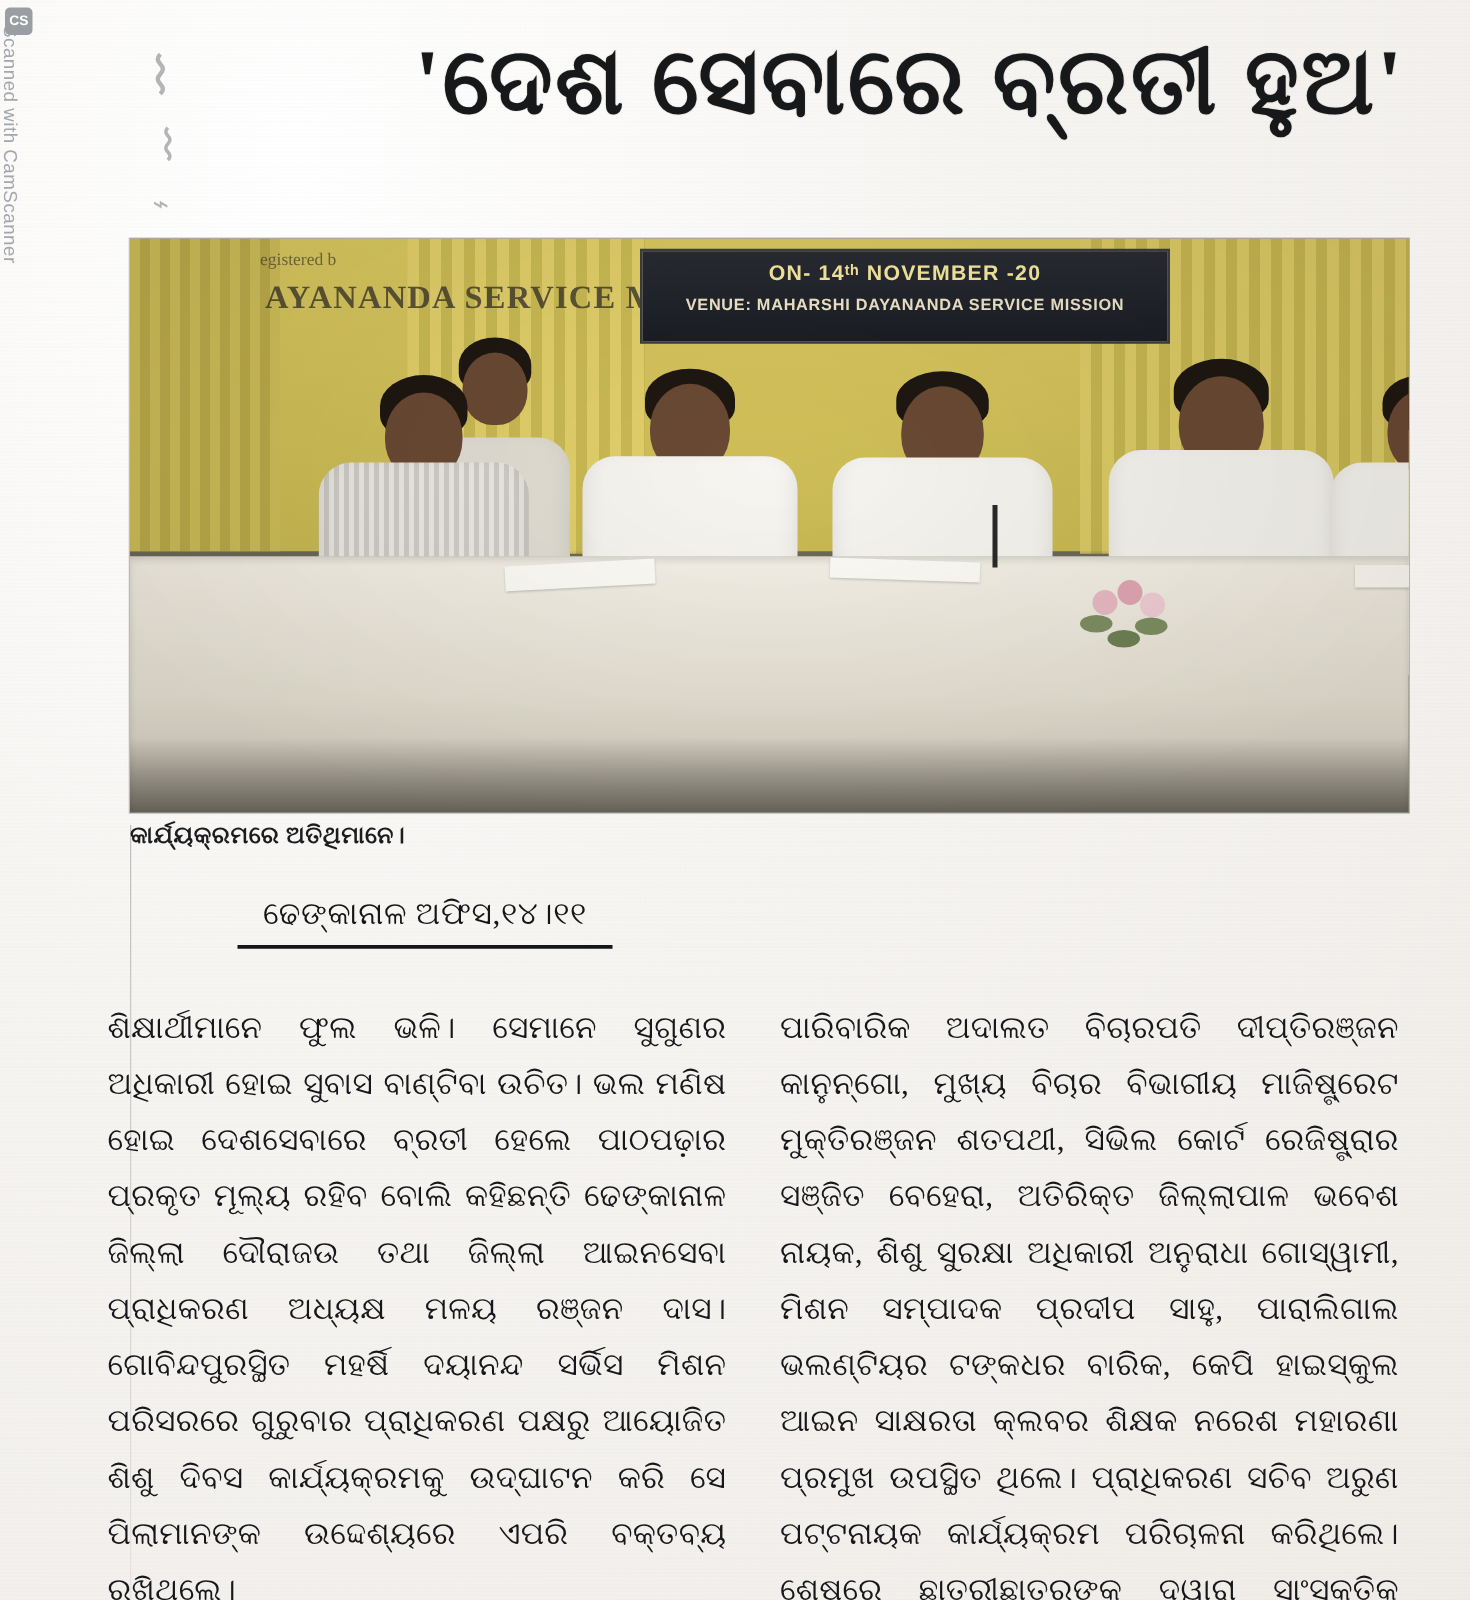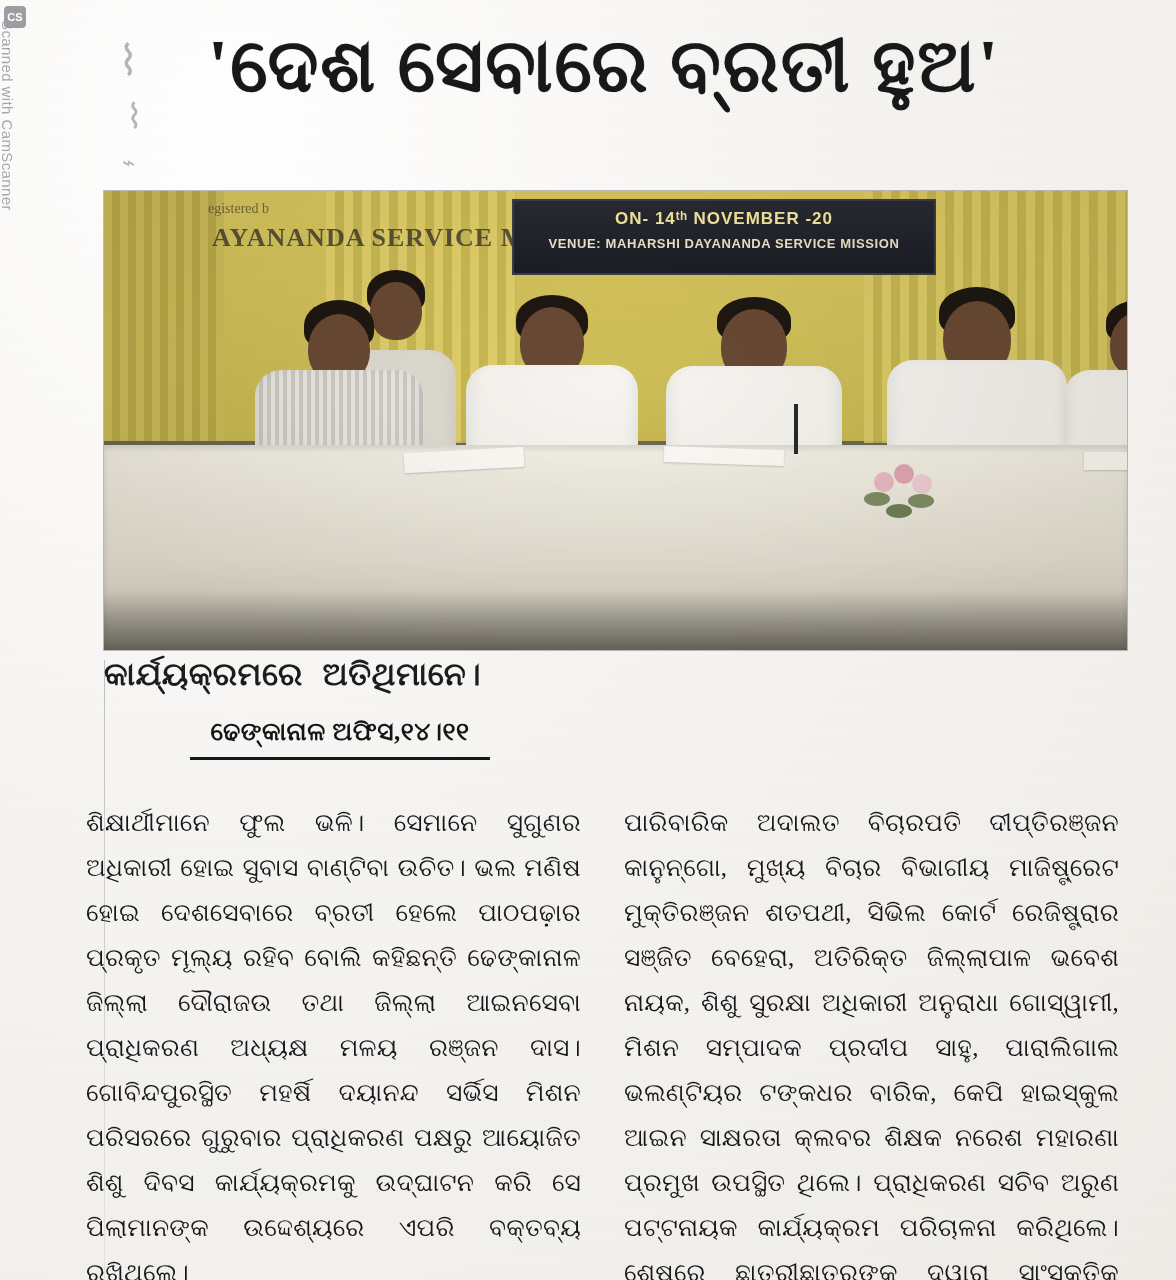--- a/index.html
+++ b/index.html
@@ -74,21 +74,21 @@
     white-space: nowrap;
     opacity: .9;
   }
 
   
   #headline {
     position: absolute;
     left: 84px;
     top: 24px;
     width: 1040px;
-    text-align: center;
+    text-align: right;
     font-family: "Liberation Serif", serif;
     font-weight: bold;
     font-size: 74px;
     letter-spacing: 2px;
     color: #17181a;
     line-height: 1.15;
     text-shadow: 0 0 1px rgba(0,0,0,.35);
     white-space: nowrap;
   }
 
@@ -254,38 +254,38 @@
     background: radial-gradient(ellipse at 50% 40%, rgba(255,255,255,.10) 0%, rgba(120,110,90,.16) 80%);
     mix-blend-mode: multiply;
     pointer-events: none;
   }
 
   
   #caption {
     position: absolute;
     left: 104px;
     top: 658px;
-    font-family: Liberation Mono, monospace;
-    font-size: 32px;
+    font-family: Liberation Serif, serif;
+    font-size: 19px;
     font-weight: bold;
     color: #1b1c1e;
     letter-spacing: .5px;
   }
 
   
   #dateline-wrap {
     position: absolute;
     left: 150px;
     top: 718px;
     width: 380px;
     text-align: center;
   }
   #dateline {
     font-family: "Liberation Serif", serif;
-    font-weight: bold;
+    font-weight: normal;
     font-size: 25px;
     color: #141517;
     letter-spacing: .5px;
   }
   #dateline-rule {
     margin: 10px auto 0;
     width: 300px;
     height: 3px;
     background: #15161a;
   }

